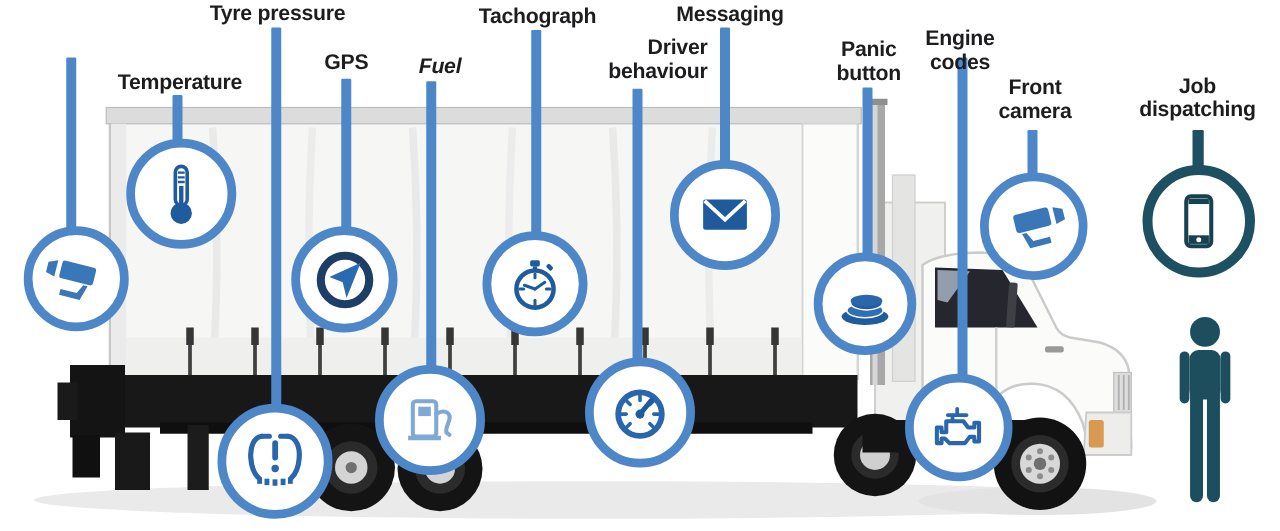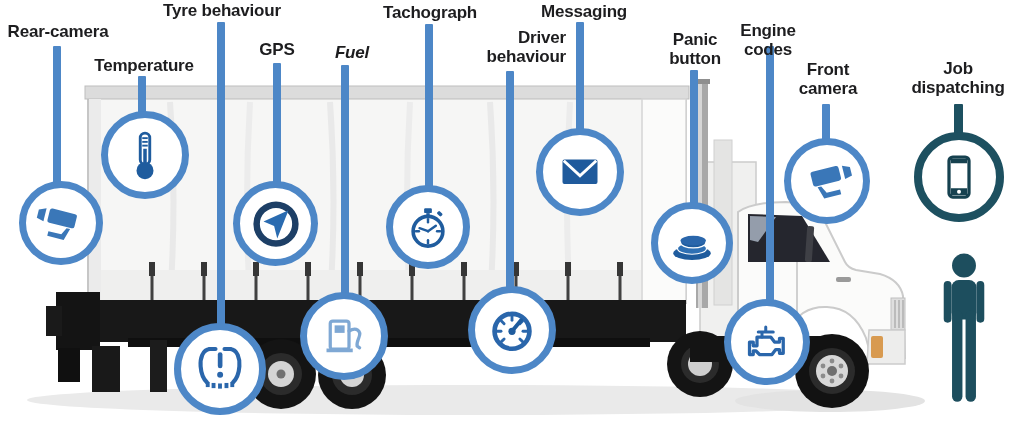--- a/index.html
+++ b/index.html
@@ -153,23 +153,22 @@
   <div class="line" style="left:273px;top:63px;height:127px;"></div>
   <div class="line" style="left:341px;top:65px;height:235px;"></div>
   <div class="line" style="left:425px;top:24px;height:168px;"></div>
   <div class="line" style="left:506px;top:71px;height:221px;"></div>
   <div class="line" style="left:576px;top:22px;height:113px;"></div>
   <div class="line" style="left:690px;top:70px;height:140px;"></div>
   <div class="line" style="left:766px;top:46px;height:259px;"></div>
   <div class="line" style="left:822px;top:104px;height:41px;"></div>
   <div class="line teal" style="left:954px;top:104px;height:36px;"></div>
 
-  <div class="label" style="left:0px;top:22px;width:116px;">Rear-camera</div>
   <div class="label" style="left:83px;top:56px;width:122px;">Temperature</div>
-  <div class="label" style="left:158px;top:1px;width:128px;">Tyre behaviour</div>
+  <div class="label" style="left:158px;top:1px;width:128px;">Tyre pressure</div>
   <div class="label" style="left:247px;top:40px;width:60px;">GPS</div>
   <div class="label" style="left:322px;top:43px;width:60px;font-style:italic;">Fuel</div>
   <div class="label" style="left:377px;top:3px;width:106px;">Tachograph</div>
   <div class="label" style="left:464px;top:28px;width:102px;text-align:right;">Driver behaviour</div>
   <div class="label" style="left:536px;top:2px;width:96px;">Messaging</div>
   <div class="label" style="left:658px;top:30px;width:74px;">Panic button</div>
   <div class="label" style="left:730px;top:3px;width:76px;margin-top:18px;">Engine codes</div>
   <div class="label" style="left:904px;top:59px;width:108px;">Job dispatching</div>
   <div class="label" style="left:790px;top:60px;width:76px;">Front camera</div>
 

